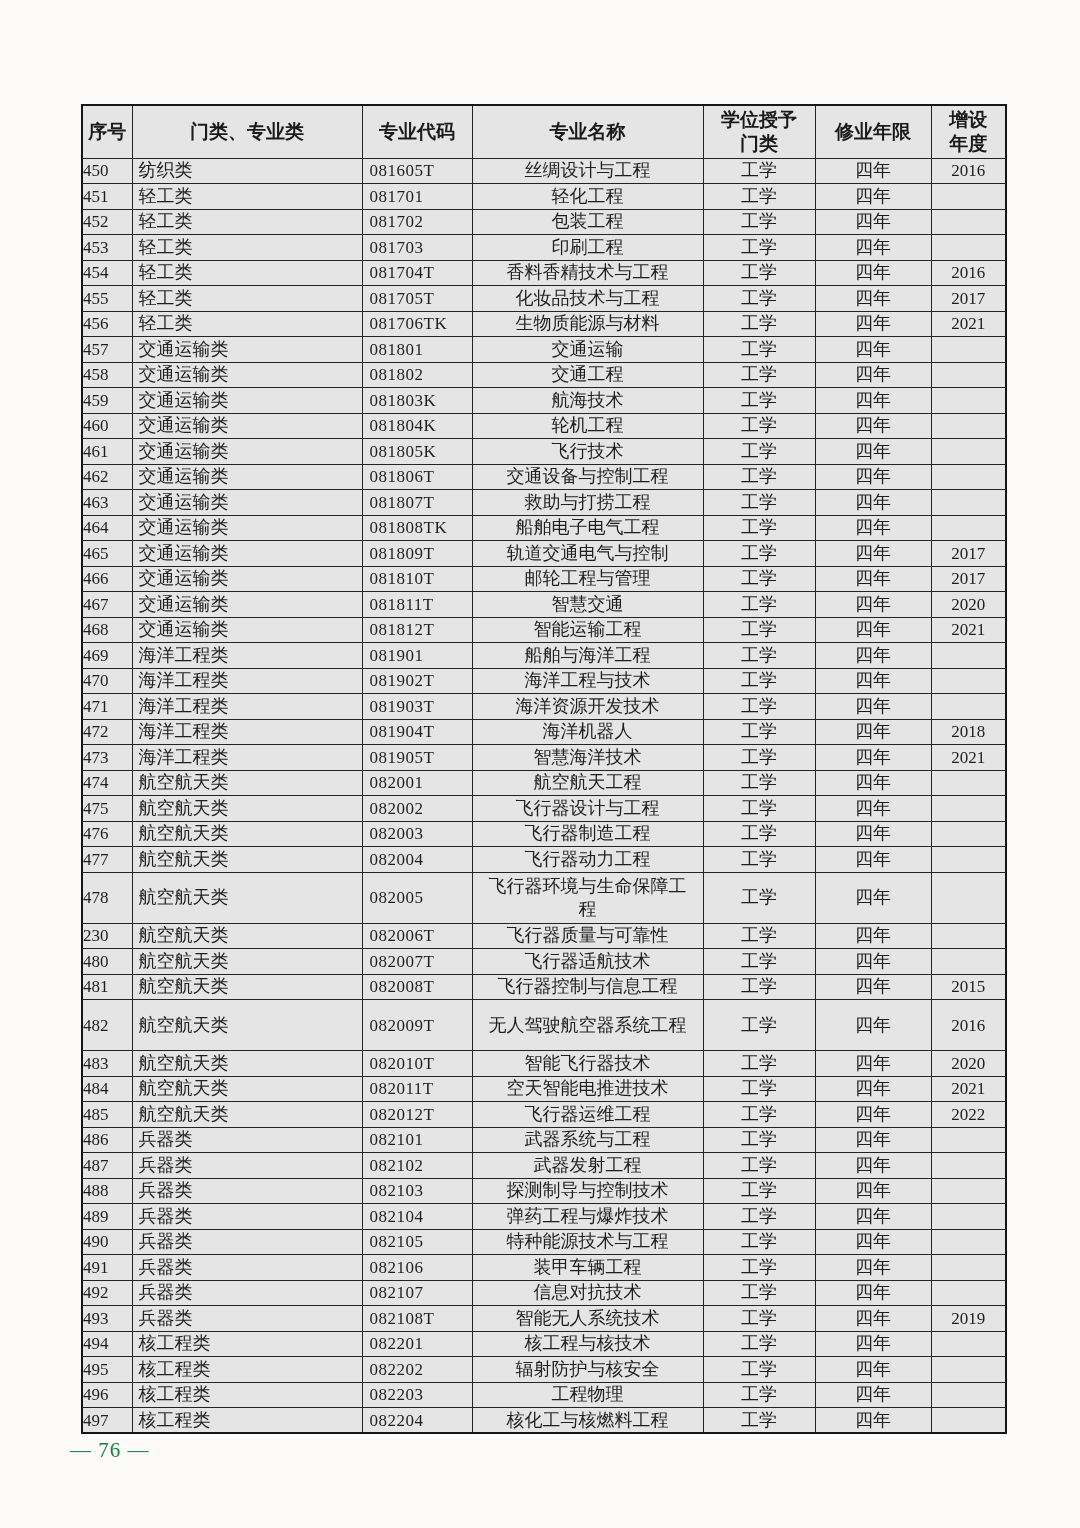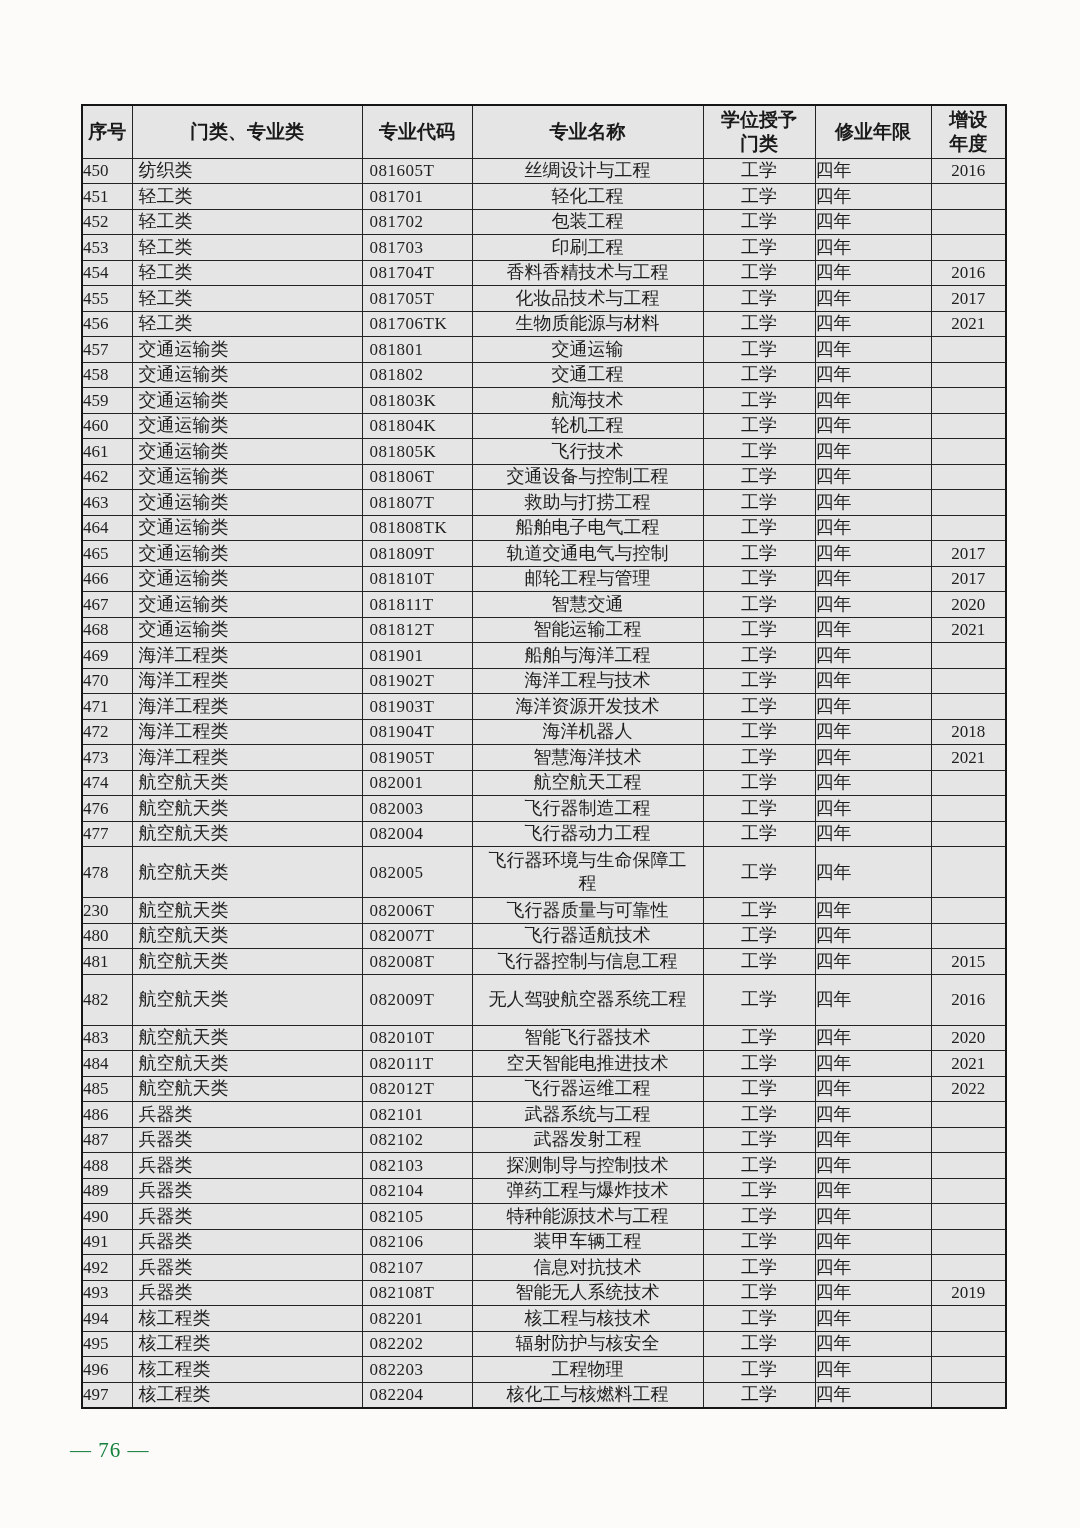--- a/index.html
+++ b/index.html
@@ -48,21 +48,21 @@
     font-size: 18px;
     line-height: 23px;
     white-space: normal;
     word-break: break-all;
   }
   td:nth-child(1) { text-align: left; font-size: 17px; }
   td:nth-child(2) { text-align: left; padding: 0 4px 0 6px; }
   td:nth-child(3) { text-align: left; padding: 0 2px 0 7px; font-size: 17px; letter-spacing: 0.5px; }
   td:nth-child(4) { text-align: center; padding: 0 9px; margin-left: 19px; }
   td:nth-child(5) { text-align: center; }
-  td:nth-child(6) { text-align: left; }
+  td:nth-child(6) { text-align: center; }
   td:nth-child(7) { text-align: center; font-size: 17px; }
   .page-number {
     position: absolute;
     left: 70px;
     top: 1438px;
     font-size: 21px;
     color: #15803d;
     letter-spacing: 1px;
   }
 </style>
@@ -312,20 +312,29 @@
         <tr>
           <td>474</td>
           <td>航空航天类</td>
           <td>082001</td>
           <td>航空航天工程</td>
           <td>工学</td>
           <td>四年</td>
           <td></td>
         </tr>
         <tr>
+          <td>475</td>
+          <td>航空航天类</td>
+          <td>082002</td>
+          <td>飞行器设计与工程</td>
+          <td>工学</td>
+          <td>四年</td>
+          <td></td>
+        </tr>
+        <tr>
           <td>476</td>
           <td>航空航天类</td>
           <td>082003</td>
           <td>飞行器制造工程</td>
           <td>工学</td>
           <td>四年</td>
           <td></td>
         </tr>
         <tr>
           <td>477</td>

